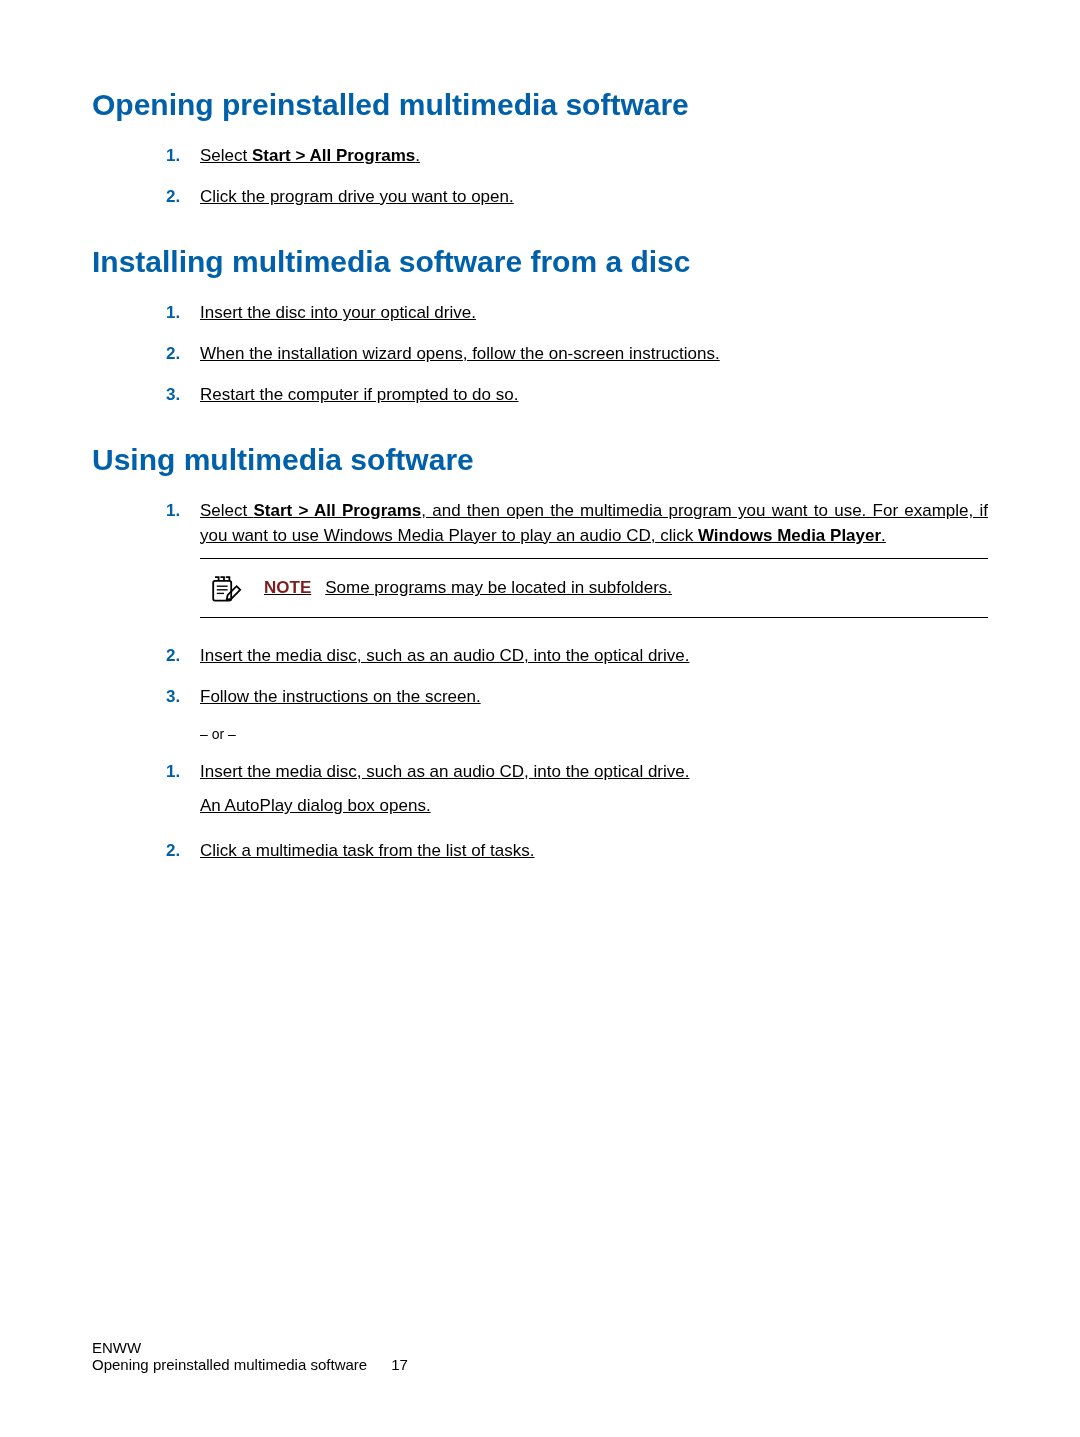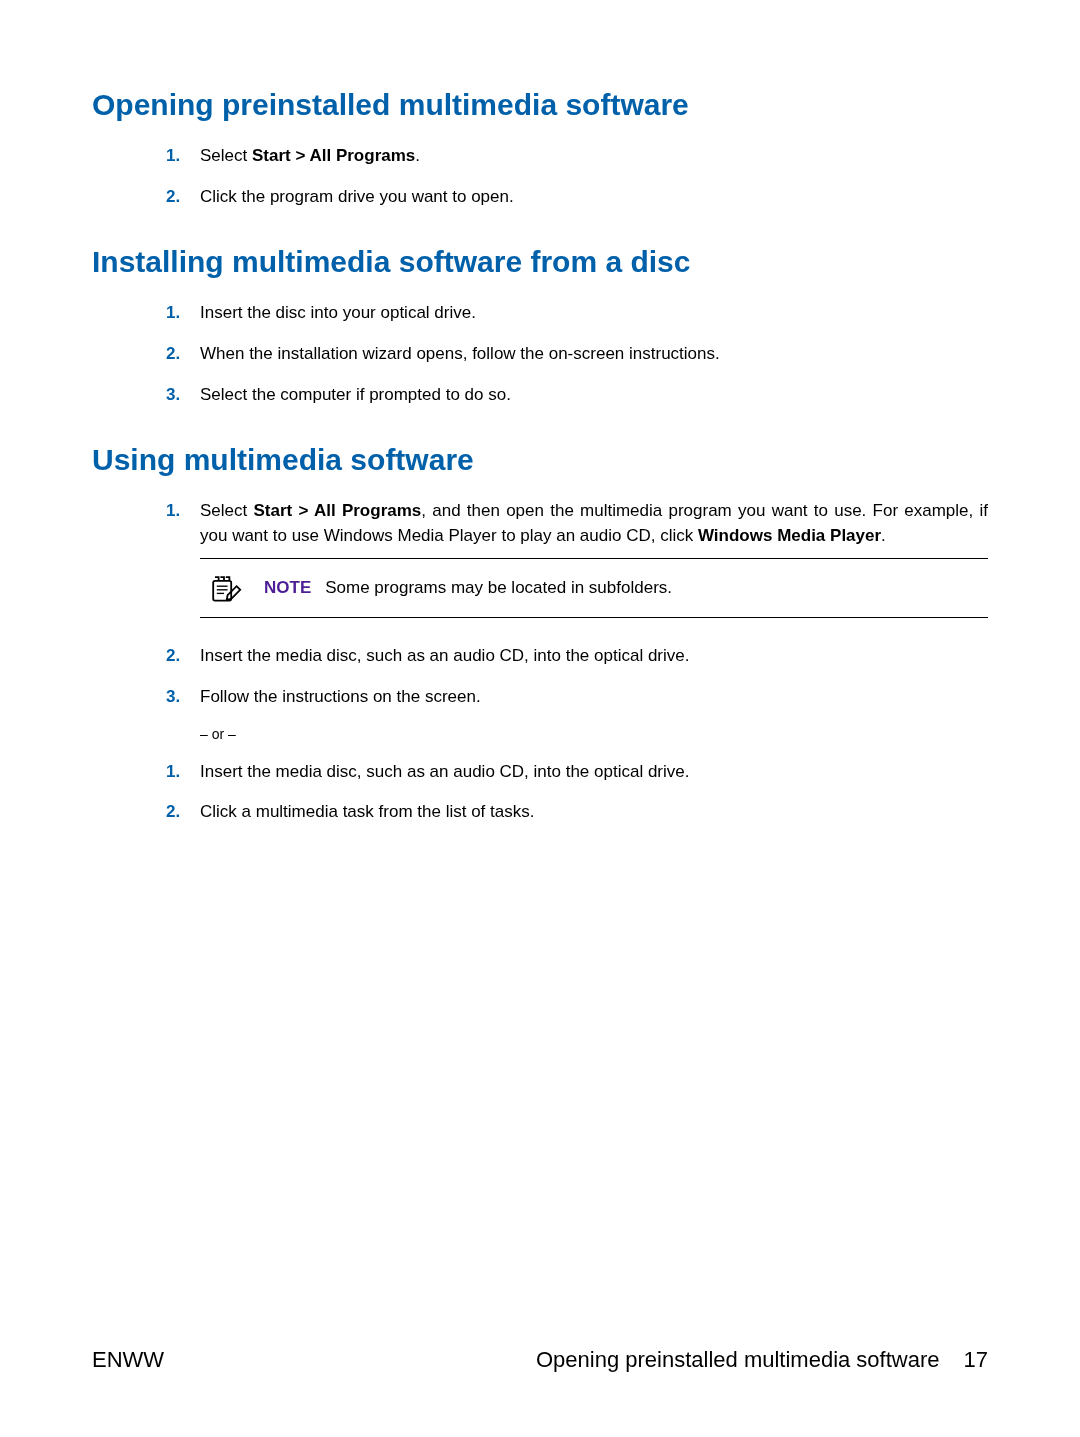--- a/index.html
+++ b/index.html
@@ -4,31 +4,31 @@
 <style>
   * { box-sizing: border-box; margin: 0; padding: 0; }
   html, body { width: 1080px; height: 1437px; background: #fff; font-family: Arial, Helvetica, sans-serif; color: #000; }
   .page { position: relative; width: 1080px; height: 1437px; padding: 88px 92px 0 92px; }
   h2.section-heading { color: #0060a9; font-size: 30px; font-weight: bold; margin-bottom: 22px; margin-top: 0; }
   h2.section-heading + .list { margin-top: 4px; }
   .section { margin-bottom: 36px; }
   .list { padding-left: 74px; }
   .li { display: flex; align-items: flex-start; margin-bottom: 16px; font-size: 17px; line-height: 1.45; }
   .num { color: #0060a9; font-weight: bold; min-width: 34px; }
-  .txt { flex: 1; text-align: justify; }
+  .txt { flex: 1; text-align: justify; text-decoration: underline; }
   .txt b { font-weight: bold; }
   .or-sep { padding-left: 108px; font-size: 14px; margin: 10px 0 18px 0; }
   .note-box { margin: 10px 0 10px 0; }
   .note-rule { border-top: 1px solid #000; height: 0; }
   .note-row { display: flex; align-items: center; padding: 10px 4px; }
   .note-icon { width: 40px; height: 38px; display: flex; align-items: center; justify-content: center; margin-right: 20px; }
-  .note-label { color: #4c1d95; font-weight: bold; font-size: 17px; margin-right: 14px; }
+  .note-label { color: #7f1d1d; font-weight: bold; font-size: 17px; margin-right: 14px; }
   .note-text { font-size: 17px; }
   .sub-para { margin: 10px 0 4px 0; font-size: 17px; }
-  .footer { position: absolute; bottom: 64px; left: 92px; right: 92px; display: flex; justify-content: space-between; font-size: 22px; }
+  .footer { position: absolute; bottom: 64px; left: 92px; right: 92px; display: flex; justify-content: space-between; font-size: 15px; flex-direction: column; }
   .footer-right { display: flex; gap: 24px; }
 </style>
 </head>
 <body>
 
 <div class="page">
 
   <div class="section">
     <h2 class="section-heading">Opening preinstalled multimedia software</h2>
     <div class="list">
@@ -51,21 +51,21 @@
       <div class="li">
         <span class="num">1.</span>
         <span class="txt">Insert the disc into your optical drive.</span>
       </div>
       <div class="li">
         <span class="num">2.</span>
         <span class="txt">When the installation wizard opens, follow the on-screen instructions.</span>
       </div>
       <div class="li">
         <span class="num">3.</span>
-        <span class="txt">Select the computer if prompted to do so.</span>
+        <span class="txt">Restart the computer if prompted to do so.</span>
       </div>
     </div>
   </div>
 
   <div class="section">
     <h2 class="section-heading">Using multimedia software</h2>
     <div class="list">
       <div class="li">
         <span class="num">1.</span>
         <span class="txt">
@@ -100,20 +100,21 @@
       </div>
     </div>
 
     <div class="or-sep">– or –</div>
 
     <div class="list">
       <div class="li">
         <span class="num">1.</span>
         <span class="txt">
           <span>Insert the media disc, such as an audio CD, into the optical drive.</span>
+          <div class="sub-para">An AutoPlay dialog box opens.</div>
         </span>
       </div>
       <div class="li">
         <span class="num">2.</span>
         <span class="txt">Click a multimedia task from the list of tasks.</span>
       </div>
     </div>
   </div>
 
   <div class="footer">

